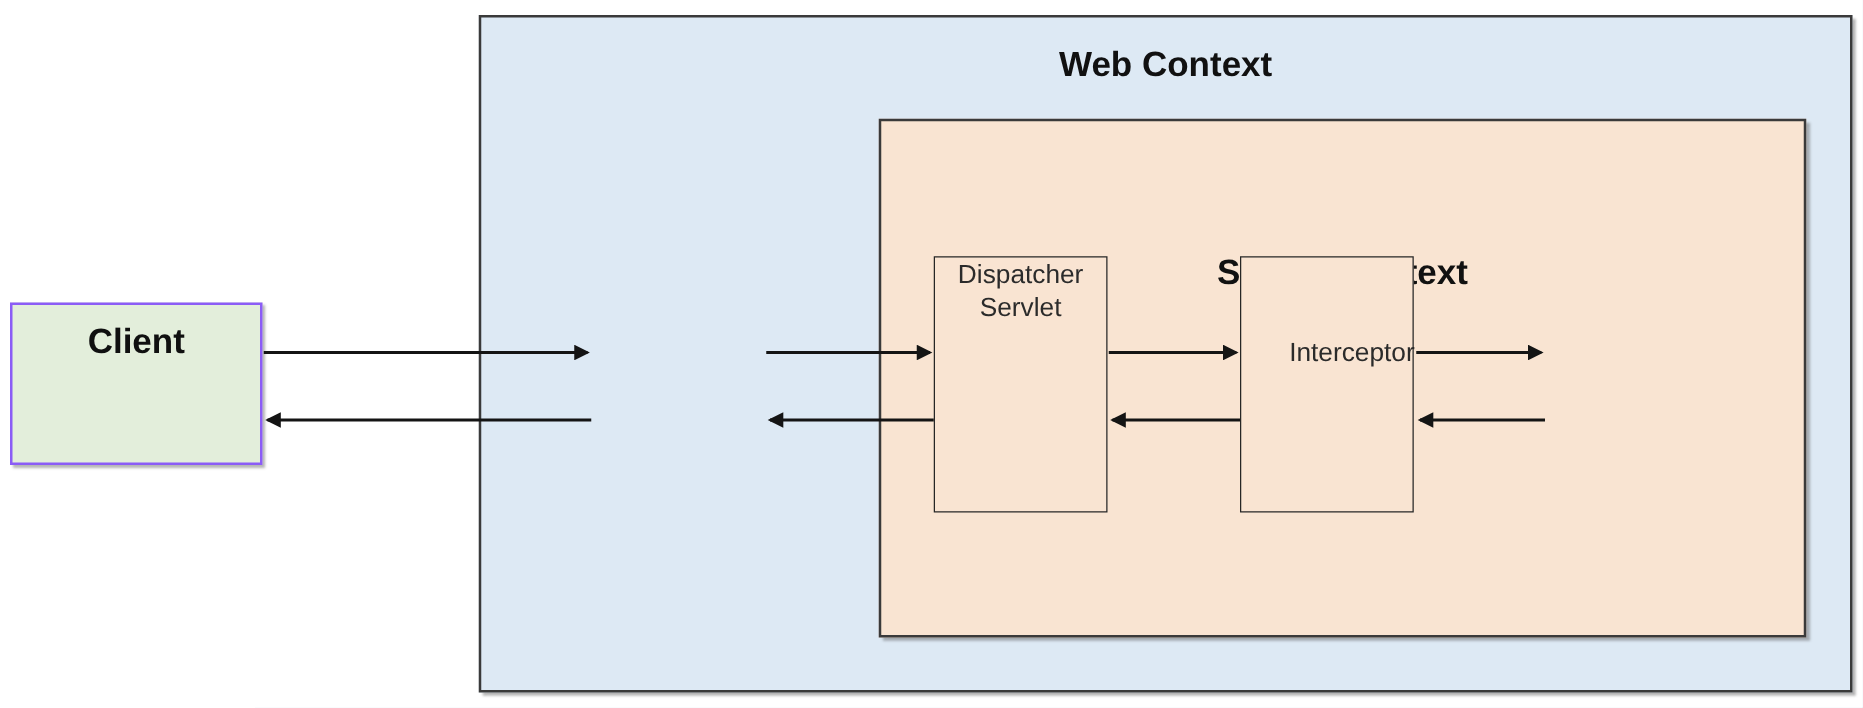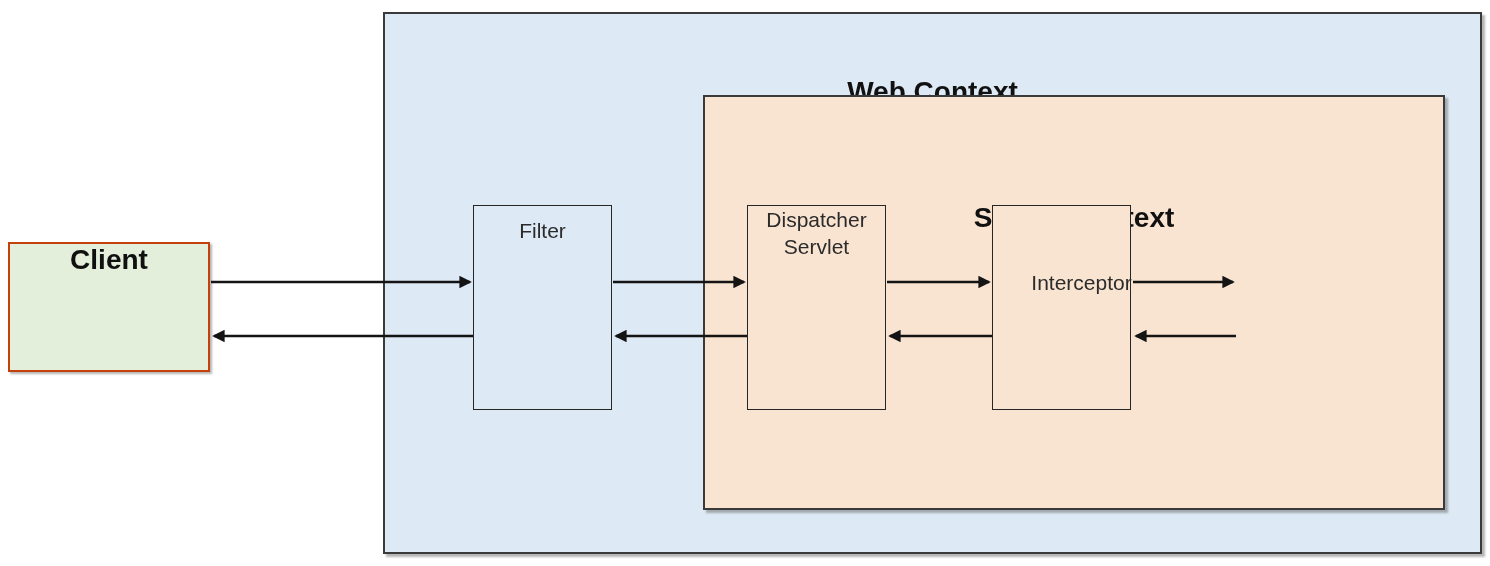--- a/index.html
+++ b/index.html
@@ -34,43 +34,44 @@
     display: flex;
     flex-direction: column;
     align-items: center;
     font-size: 21px;
     color: #2b2b2b;
     line-height: 27px;
     text-align: center;
   }
   .client-box {
     position: absolute;
-    border: 2px solid #c2410c;
+    border: 2px solid #8b5cf6;
     box-shadow: 2px 2px 2px rgba(90, 90, 90, 0.45);
     box-sizing: border-box;
     text-align: center;
     font-weight: bold;
     font-size: 28px;
     color: #101010;
+    padding-top: 13px;
   }
   .label-top { justify-content: flex-start; padding-top: 11px; }
   .label-mid-high { justify-content: center; padding-bottom: 50px; }
   .label-mid-two { justify-content: flex-start; padding-bottom: 22px; }
   .arrows-layer {
     position: absolute;
     left: 0; top: 0;
     width: 1490px; height: 566px;
     pointer-events: none;
   }
   .arrows-layer line { stroke: #141414; stroke-width: 2.5; }
   .arrows-layer .head { fill: #141414; }
 
   
   #web-context      { left: 383px; top: 12px;  width: 1099px; height: 542px; }
-  #web-title        { top: 22px; margin-top: 40px; }
+  #web-title        { top: 22px; }
   #spring-context   { left: 703px; top: 95px;  width: 742px;  height: 415px; }
   #spring-title     { top: 105px; }
   #client           { left: 8px;   top: 242px; width: 202px;  height: 130px; }
   #filter           { left: 473px; top: 205px; width: 139px;  height: 205px; }
   #dispatcher       { left: 747px; top: 205px; width: 139px;  height: 205px; }
   #interceptor      { left: 992px; top: 205px; width: 139px;  height: 205px; padding-left: 40px; }
   #controller       { left: 1236px;top: 205px; width: 139px;  height: 205px; }
 </style>
 </head>
 <body>
@@ -82,23 +83,20 @@
   </div>
 
   <div class="container-box" id="spring-context" style="background-color: rgb(249, 228, 210);">
     <div class="container-title" id="spring-title">Spring Context</div>
   </div>
 
   <div class="client-box" id="client" style="background-color: rgb(227, 238, 219);">
     <span>Client</span>
   </div>
 
-  <div class="node-box label-top" id="filter" style="background-color: rgb(221, 233, 244);">
-    <span>Filter</span>
-  </div>
 
   <div class="node-box label-mid-two" id="dispatcher" style="background-color: rgb(249, 228, 210);">
     <span style="width: 110px;">Dispatcher Servlet</span>
   </div>
 
   <div class="node-box label-mid-high" id="interceptor" style="background-color: rgb(249, 228, 210);">
     <span>Interceptor</span>
   </div>
 
 

